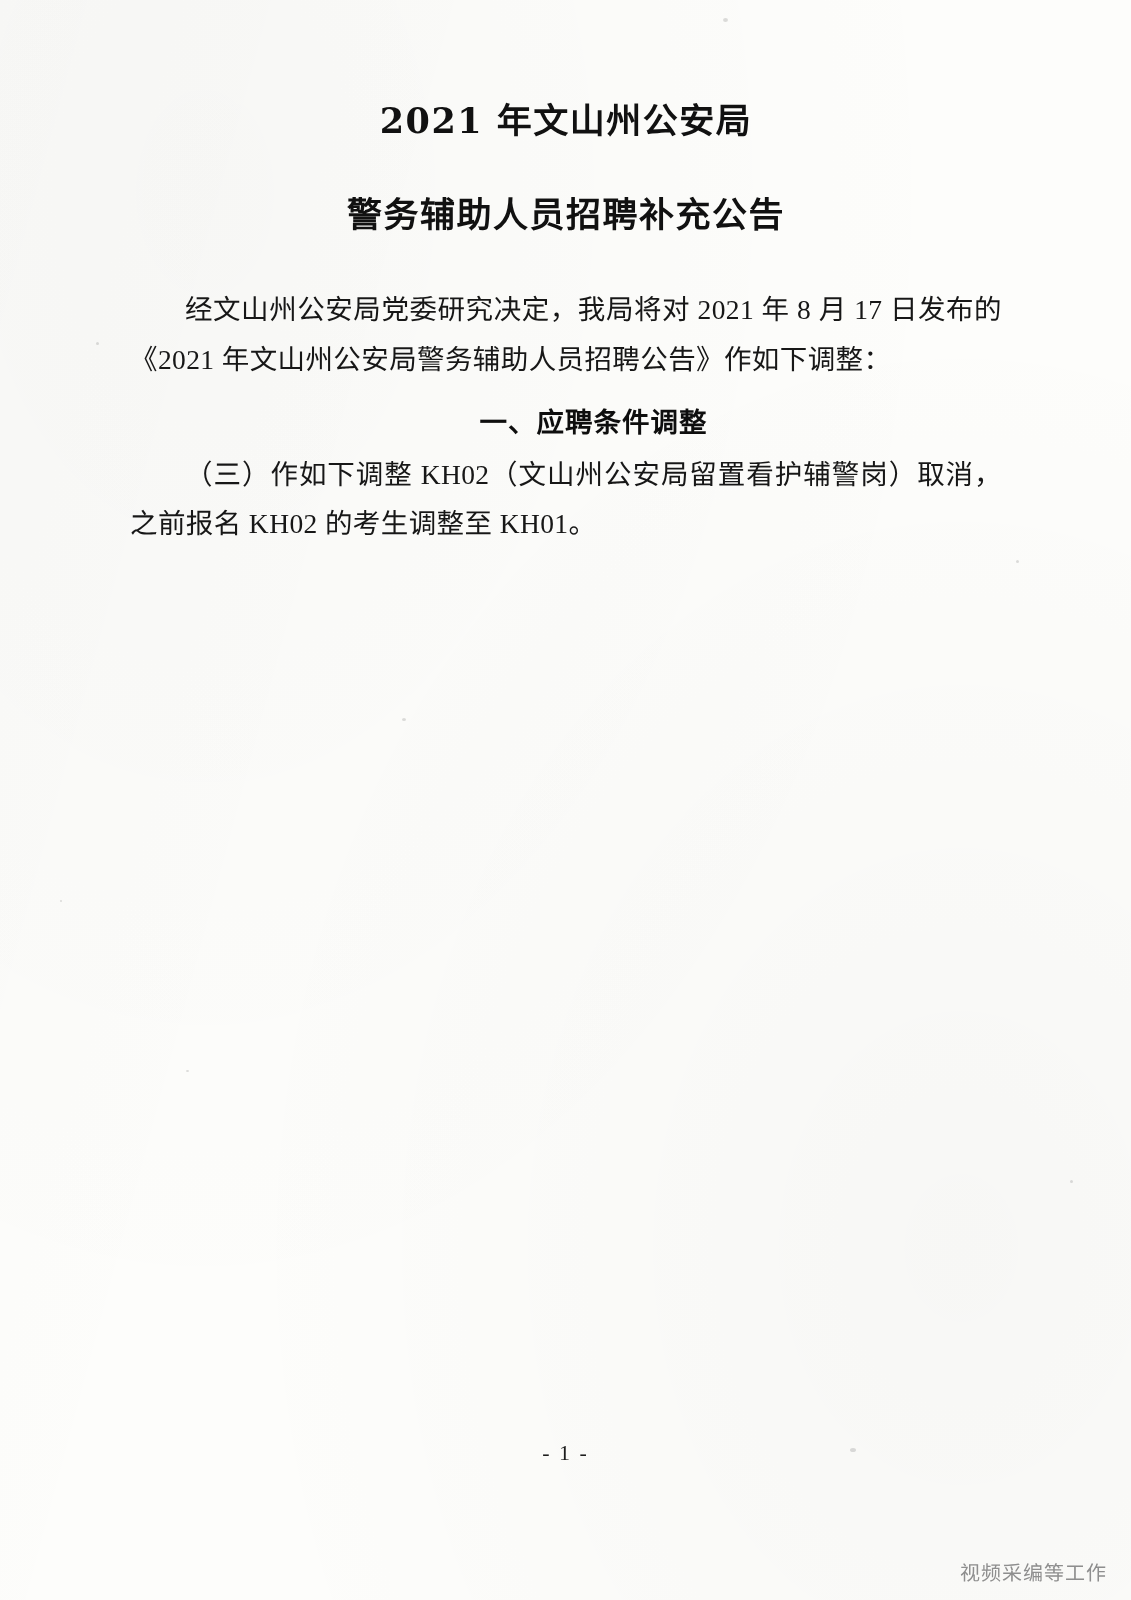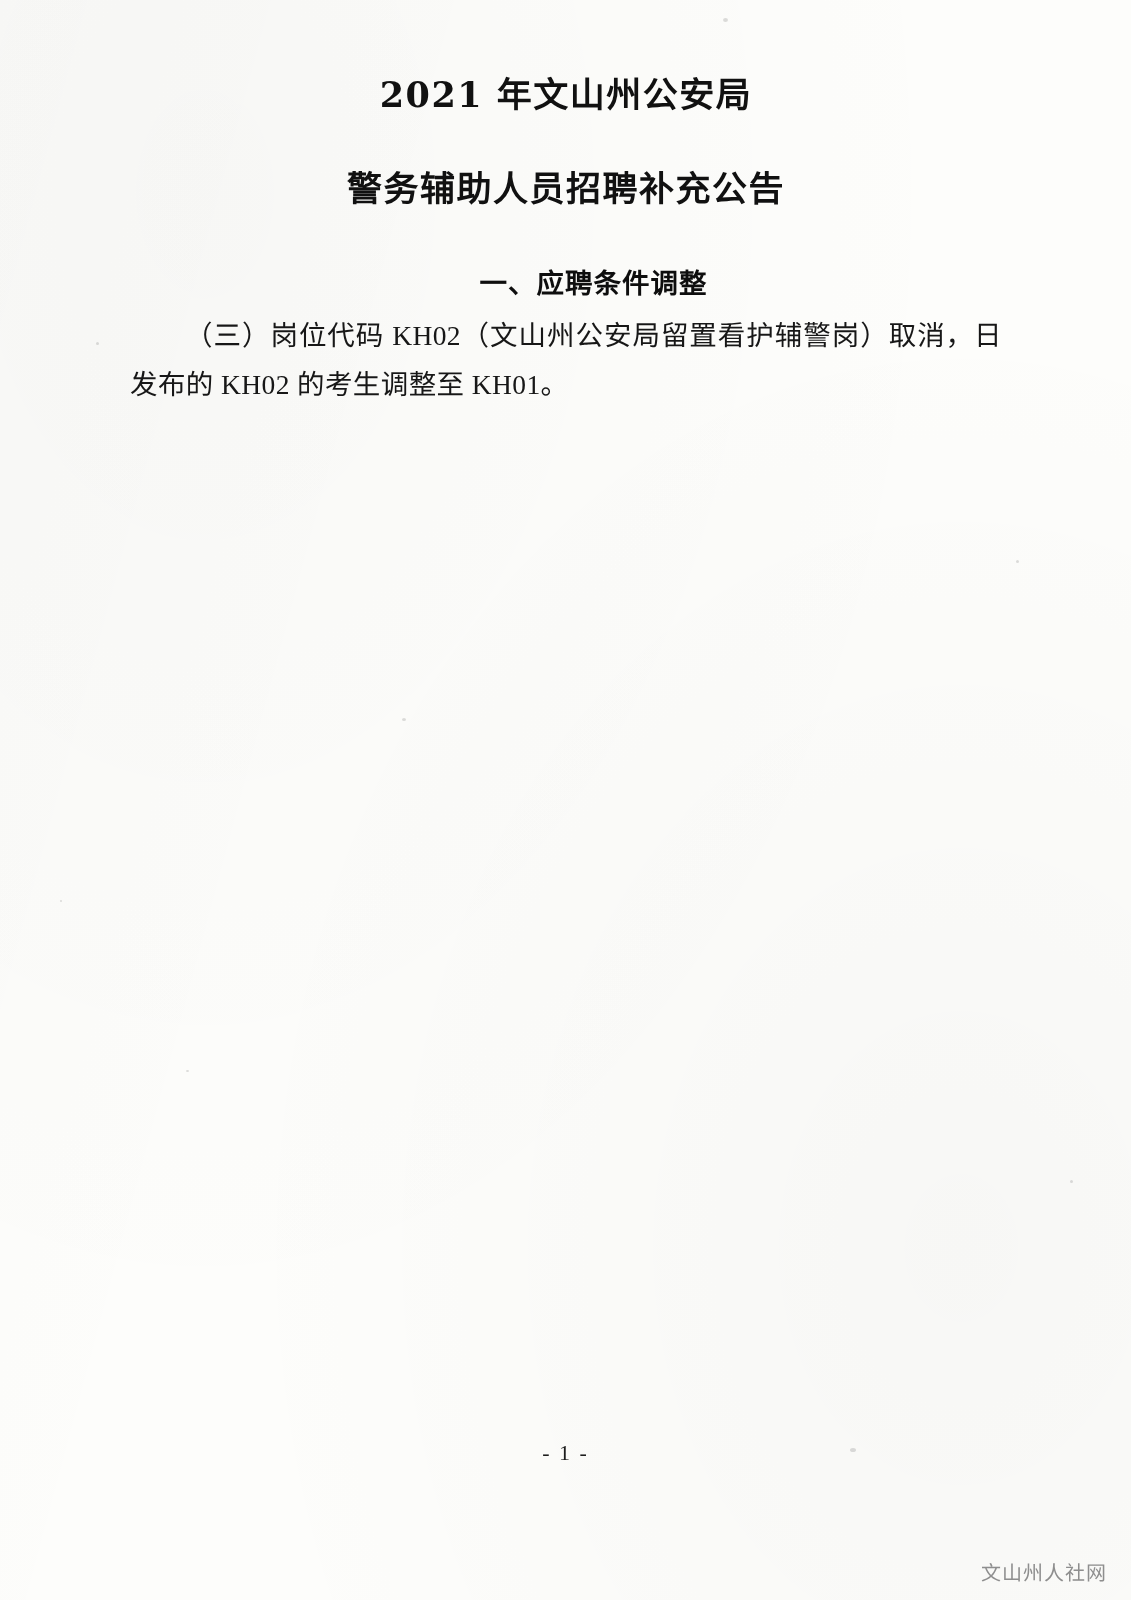--- a/index.html
+++ b/index.html
@@ -44,21 +44,21 @@
 
   .doc-title {
     text-align: center;
     font-family: "DejaVu Serif", "Liberation Serif", serif;
     font-weight: bold;
     font-size: 35px;
     line-height: 1.42;
     letter-spacing: 1.5px;
     color: #111;
     margin: 0;
-    padding-top: 70px;
+    padding-top: 96px;
   }
   .doc-title .line2 {
     display: block;
     margin-top: 44px;
   }
 
   .body-block {
     margin-top: 46px;
   }
 
@@ -120,20 +120,21 @@
   <div class="speck" style="left:1070px;top:1180px;width:3px;height:3px;"></div>
 
   <div class="content">
 
     <h1 class="doc-title">
       <span>2021 年文山州公安局</span>
       <span class="line2">警务辅助人员招聘补充公告</span>
     </h1>
 
     <div class="body-block">
+      <p class="para">经文山州公安局党委研究决定，我局将对 2021 年 8 月 17 日发布的《2021 年文山州公安局警务辅助人员招聘公告》作如下调整：</p>
       <p class="heading">一、应聘条件调整</p>
-      <p class="para">（三）岗位代码 KH02（文山州公安局留置看护辅警岗）取消，日发布的 KH02 的考生调整至 KH01。</p>
+      <p class="para">（三）作如下调整 KH02（文山州公安局留置看护辅警岗）取消，之前报名 KH02 的考生调整至 KH01。</p>
     </div>
   </div>
 
   <div class="page-number">- 1 -</div>
-  <div class="watermark">文山州人社网</div>
+  <div class="watermark">视频采编等工作</div>
 </div>
 
 </body></html>

